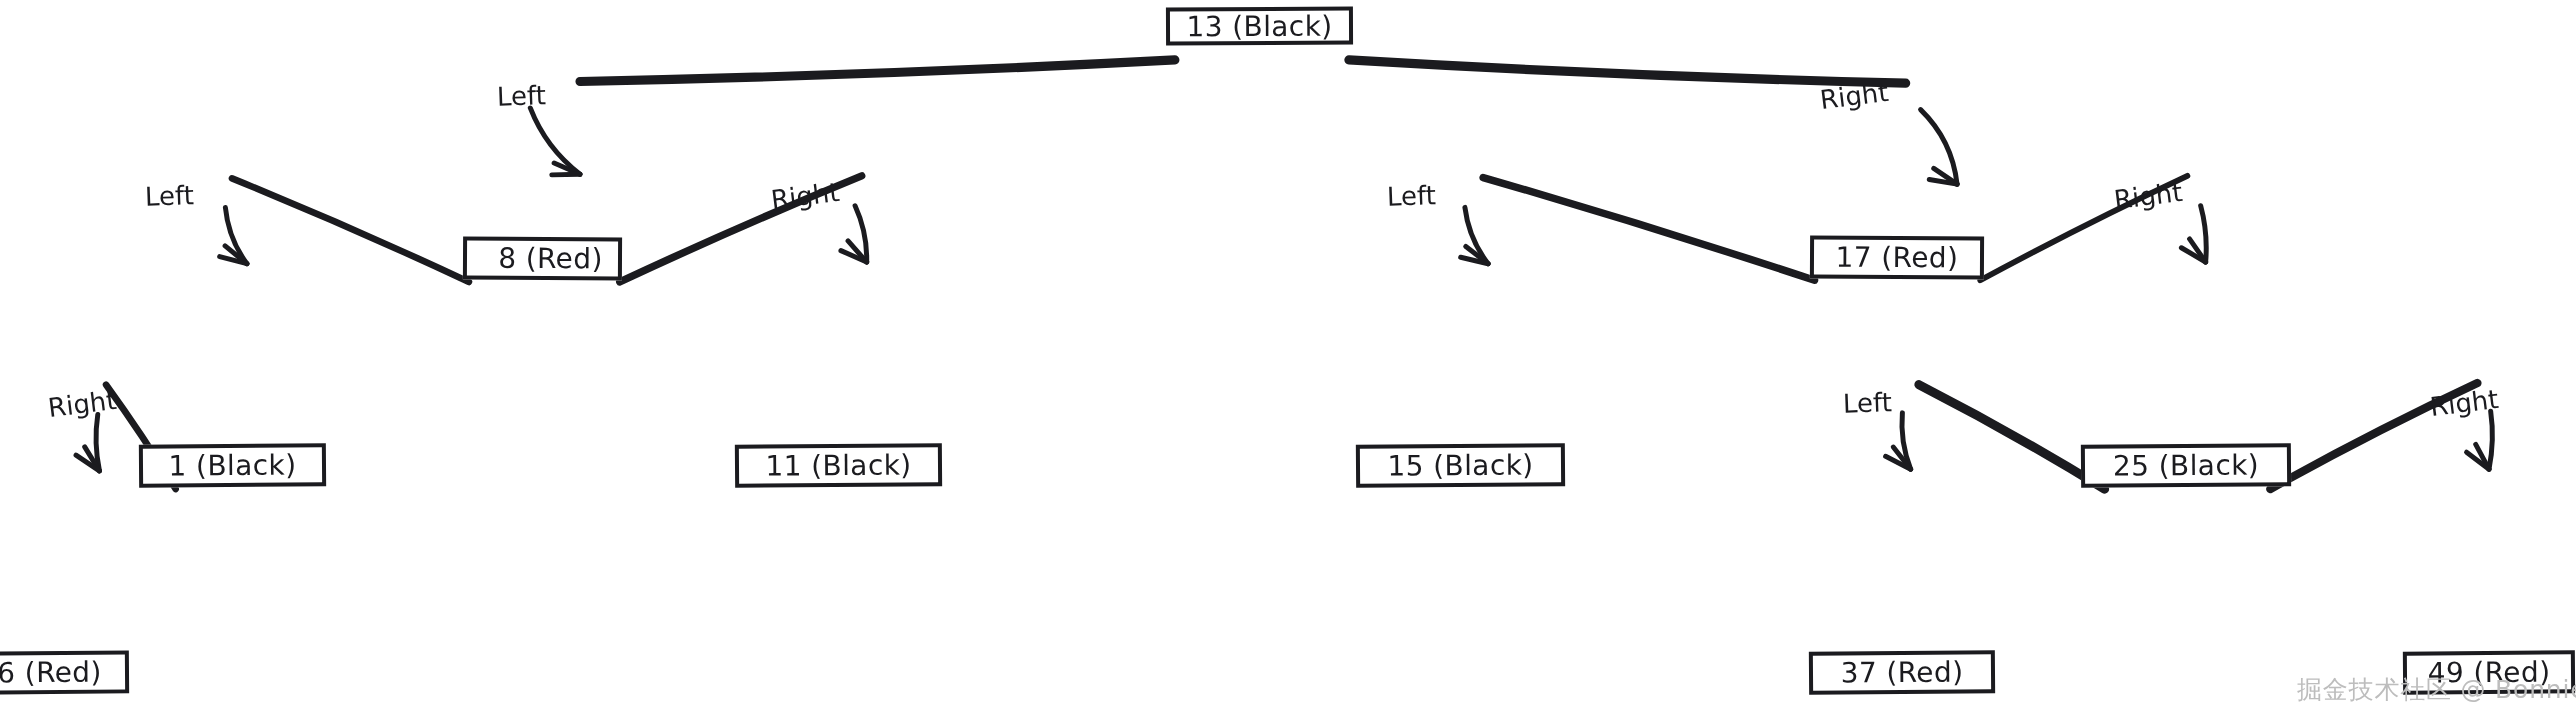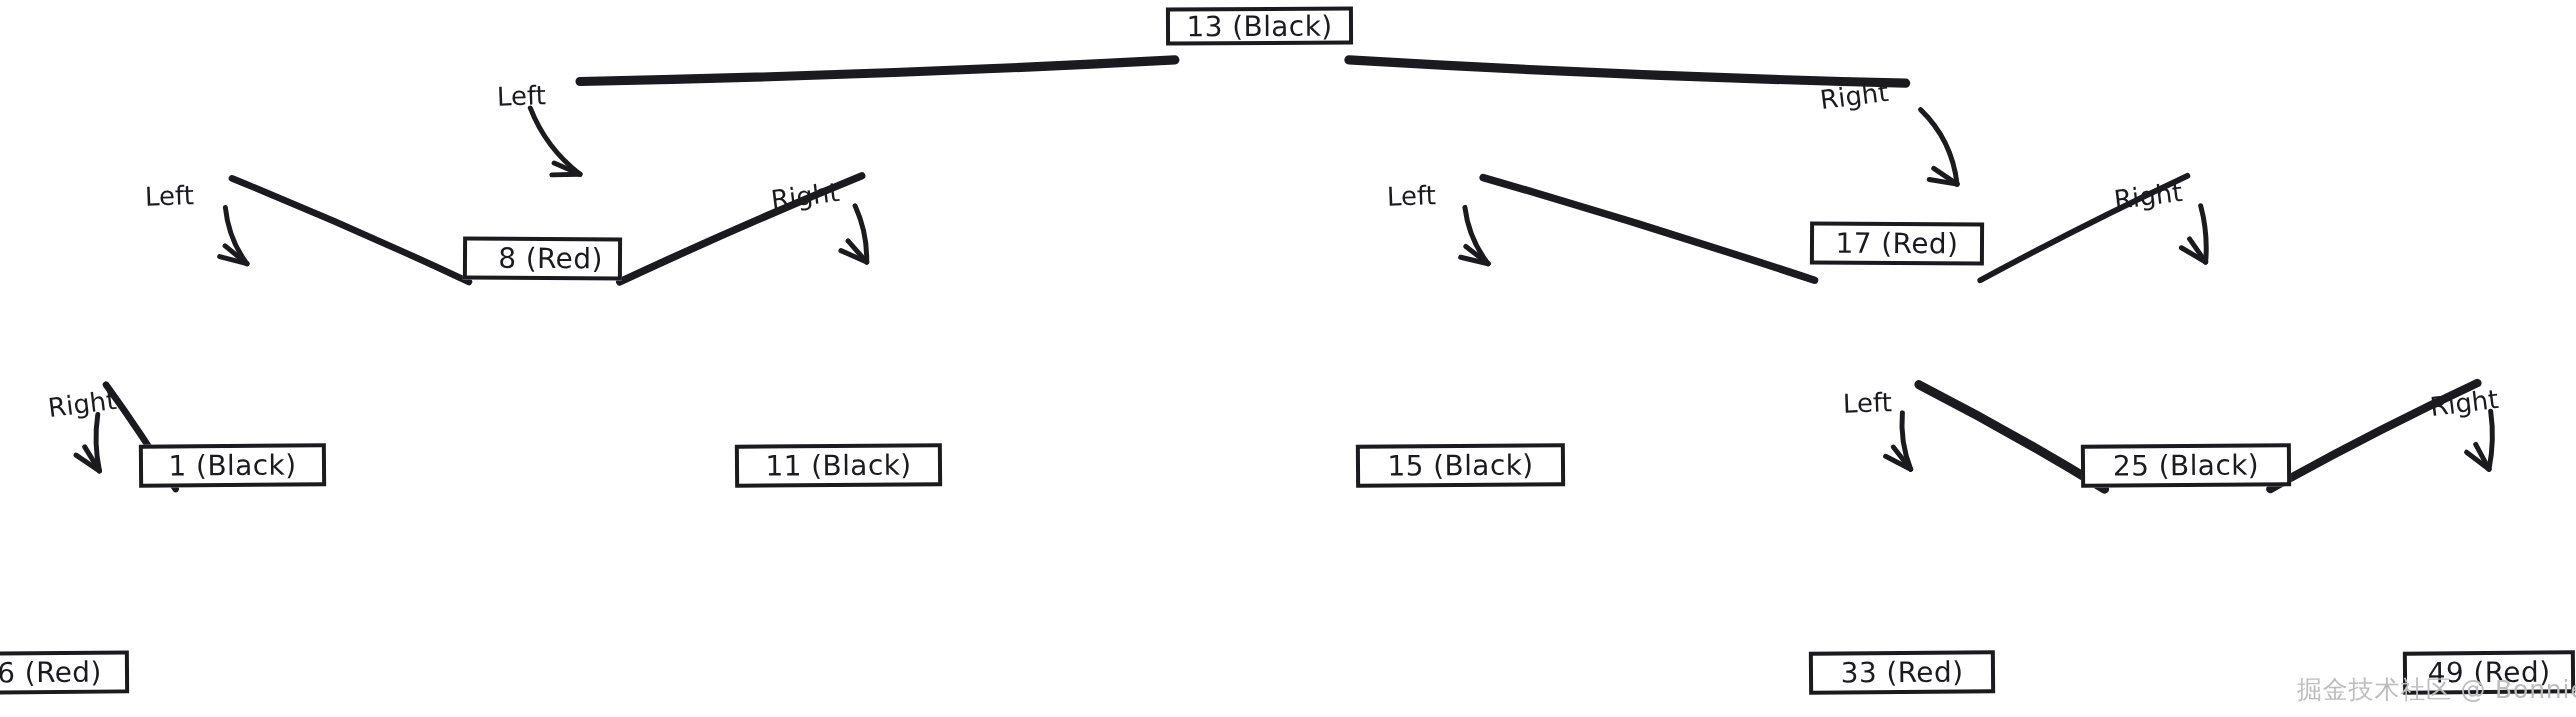--- a/index.html
+++ b/index.html
@@ -111,40 +111,40 @@
         <path d="M 2976.919987221416 545.4409896174031 L 3004 566" fill="none" stroke="#1b1b1f" stroke-width="6" stroke-linecap="round"></path>
       </g>
     </svg>
   <div id="nodes-layer">
       <div class="node" style="left: 1166px; top: 6.6px; width: 187px; height: 38px;">
         <span>13 (Black)</span>
       </div>
       <div class="node r2" style="left: 463px; top: 237px; width: 159px; height: 43px; padding-left: 16px;">
         <span>8 (Red)</span>
       </div>
-      <div class="node r2" style="left: 1810px; top: 222px; width: 174px; height: 43px;">
+      <div class="node r2" style="left: 1810px; top: 236px; width: 174px; height: 43px;">
         <span>17 (Red)</span>
       </div>
       <div class="node r3" style="left: 139px; top: 444px; width: 187px; height: 43px;">
         <span>1 (Black)</span>
       </div>
       <div class="node r3" style="left: 735px; top: 444px; width: 207px; height: 43px;">
         <span>11 (Black)</span>
       </div>
       <div class="node r3" style="left: 1356px; top: 444px; width: 209px; height: 43px;">
         <span>15 (Black)</span>
       </div>
       <div class="node r3" style="left: 2081px; top: 444px; width: 210px; height: 43px;">
         <span>25 (Black)</span>
       </div>
       <div class="node r3" style="left: -30px; top: 651px; width: 159px; height: 43px;">
         <span>6 (Red)</span>
       </div>
       <div class="node r3" style="left: 1809px; top: 651px; width: 186px; height: 43px;">
-        <span>33 (Red)</span>
+        <span>37 (Red)</span>
       </div>
       <div class="node r3" style="left: 2403px; top: 651px; width: 172px; height: 43px;">
         <span>49 (Red)</span>
       </div>
     </div>
   <div id="labels-layer">
       <div class="elabel tilt-f" style="left: 497px; top: 81px;">Left</div>
       <div class="elabel tilt-r" style="left: 1820px; top: 81px;">Right</div>
       <div class="elabel tilt-f" style="left: 145px; top: 181px;">Left</div>
       <div class="elabel tilt-r" style="left: 771px; top: 181px;">Right</div>

